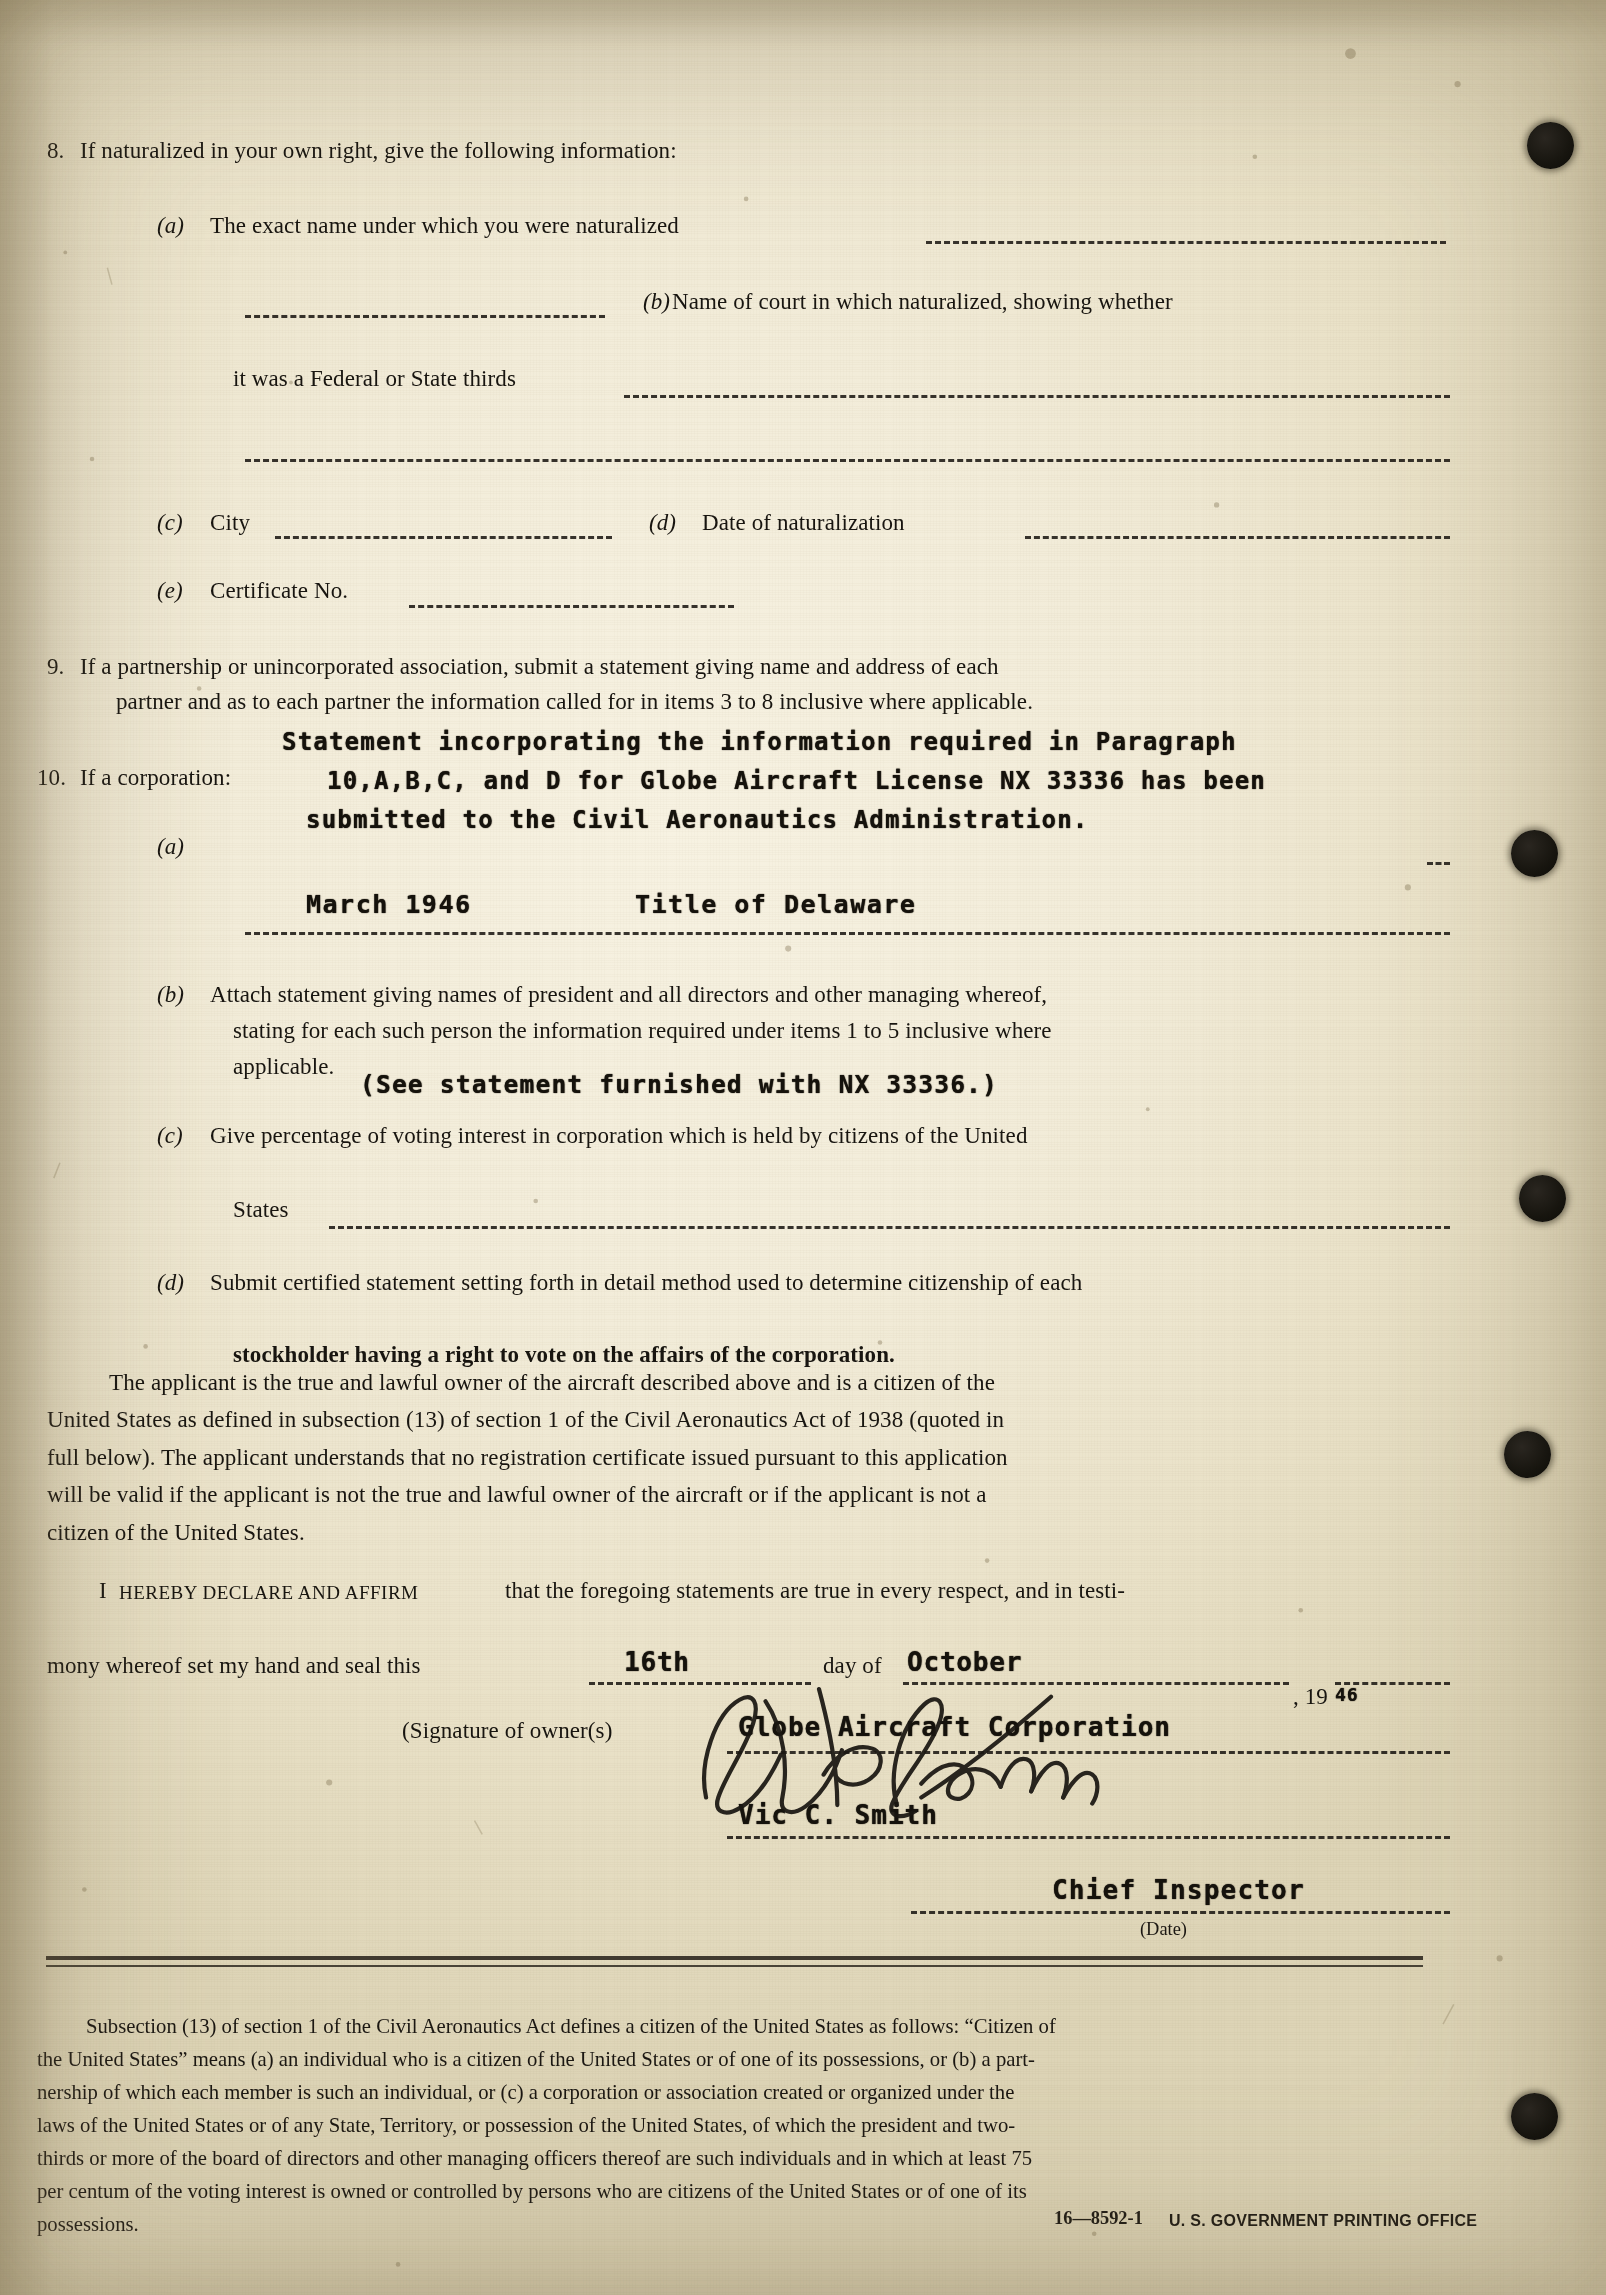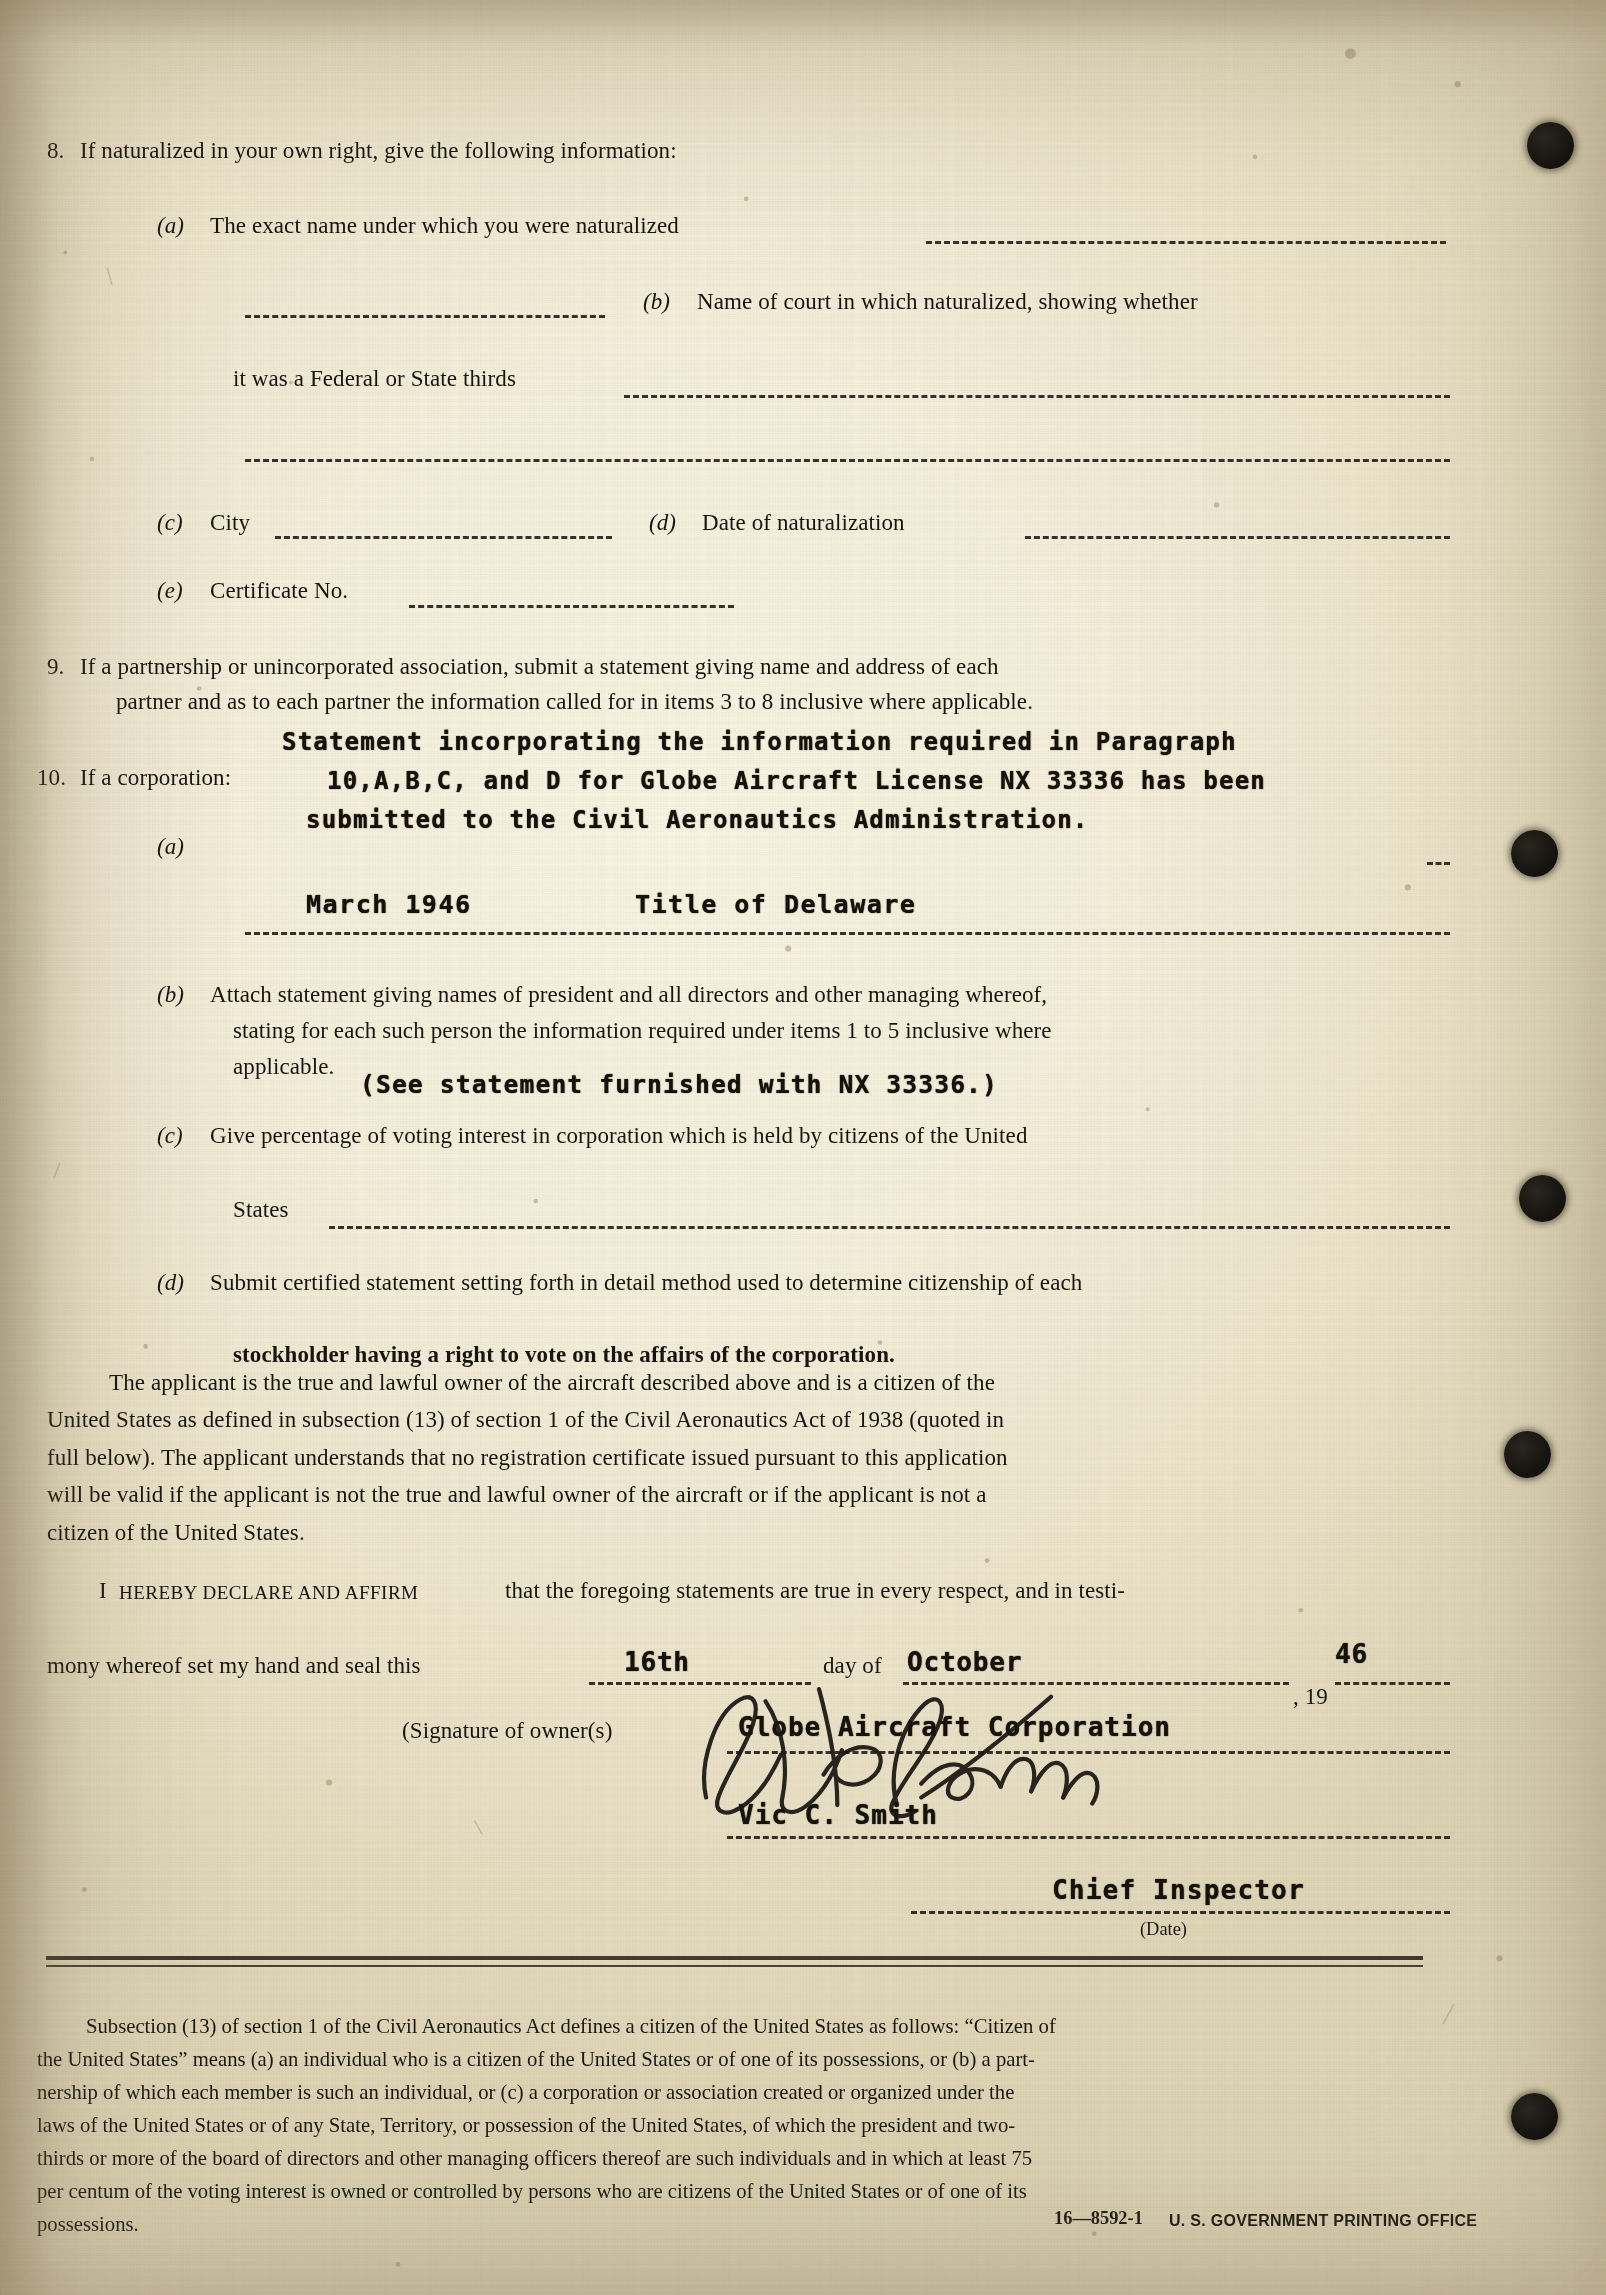--- a/index.html
+++ b/index.html
@@ -160,21 +160,21 @@
     <span>8.</span>
   </div>
   <div class="ln p" style="left:80px; top:138px;">If naturalized in your own right, give the following information:</div>
 
   <div class="ln p it" style="left:157px; top:213px;">(a)</div>
   <div class="ln p" style="left:210px; top:213px;">The exact name under which you were naturalized</div>
   <div class="hrule" style="left:926px; top:241px; width:520px;"></div>
 
   <div class="hrule" style="left:245px; top:315px; width:360px;"></div>
   <div class="ln p it" style="left:643px; top:289px;">(b)</div>
-  <div class="ln p" style="left:697px; top:289px;">Name of court in which naturalized, showing whether</div>
+  <div class="ln p" style="left:672px; top:289px;">Name of court in which naturalized, showing whether</div>
 
   <div class="ln p" style="left:233px; top:366px;">it was a Federal or State thirds</div>
   <div class="hrule" style="left:624px; top:395px; width:826px;"></div>
   <div class="hrule" style="left:245px; top:459px; width:1205px;"></div>
 
   <div class="ln p it" style="left:157px; top:510px;">(c)</div>
   <div class="ln p" style="left:210px; top:510px;">City</div>
   <div class="hrule" style="left:275px; top:536px; width:337px;"></div>
 
   <div class="ln p it" style="left:649px; top:510px;">(d)</div>
@@ -232,21 +232,21 @@
   <div class="ln p" style="left:47px; top:1653px;">mony whereof set my hand and seal this</div>
   <div class="hrule" style="left:589px; top:1682px; width:222px;"></div>
   <div class="tw" style="left:624px; top:1647px; font-size:26px; letter-spacing:0.8px;">16th</div>
 
   <div class="ln p" style="left:823px; top:1653px;">day of</div>
   <div class="hrule" style="left:903px; top:1682px; width:386px;"></div>
   <div class="tw" style="left:907px; top:1647px; font-size:26px; letter-spacing:0.8px;">October</div>
 
   <div class="ln p" style="left:1293px; top:1653px;margin-top:31px;">, 19</div>
   <div class="hrule" style="left:1335px; top:1682px; width:115px;"></div>
-  <div class="tw" style="left:1335px; top:1639px; font-size:26px; letter-spacing:0.8px;">46</div>
+  <div class="tw" style="left:1335px; top:1684px; font-size:18px; letter-spacing:0.8px;">46</div>
 
   <div class="ln p" style="left:402px; top:1718px;">(Signature of owner(s)</div>
   <div class="hrule" style="left:727px; top:1751px; width:723px;"></div>
   <div class="hrule" style="left:727px; top:1836px; width:723px;"></div>
 
   <div class="tw" style="left:738px; top:1712px; font-size:26px; letter-spacing:1px;">Globe Aircraft Corporation</div>
   <div class="tw" style="left:738px; top:1800px; font-size:26px; letter-spacing:1px;">Vic C. Smith</div>
 
   <svg id="sig" viewBox="0 0 560 190">
     <g fill="none" stroke="#1a1712" stroke-width="5.5" stroke-linecap="round" stroke-linejoin="round" opacity="0.93">

